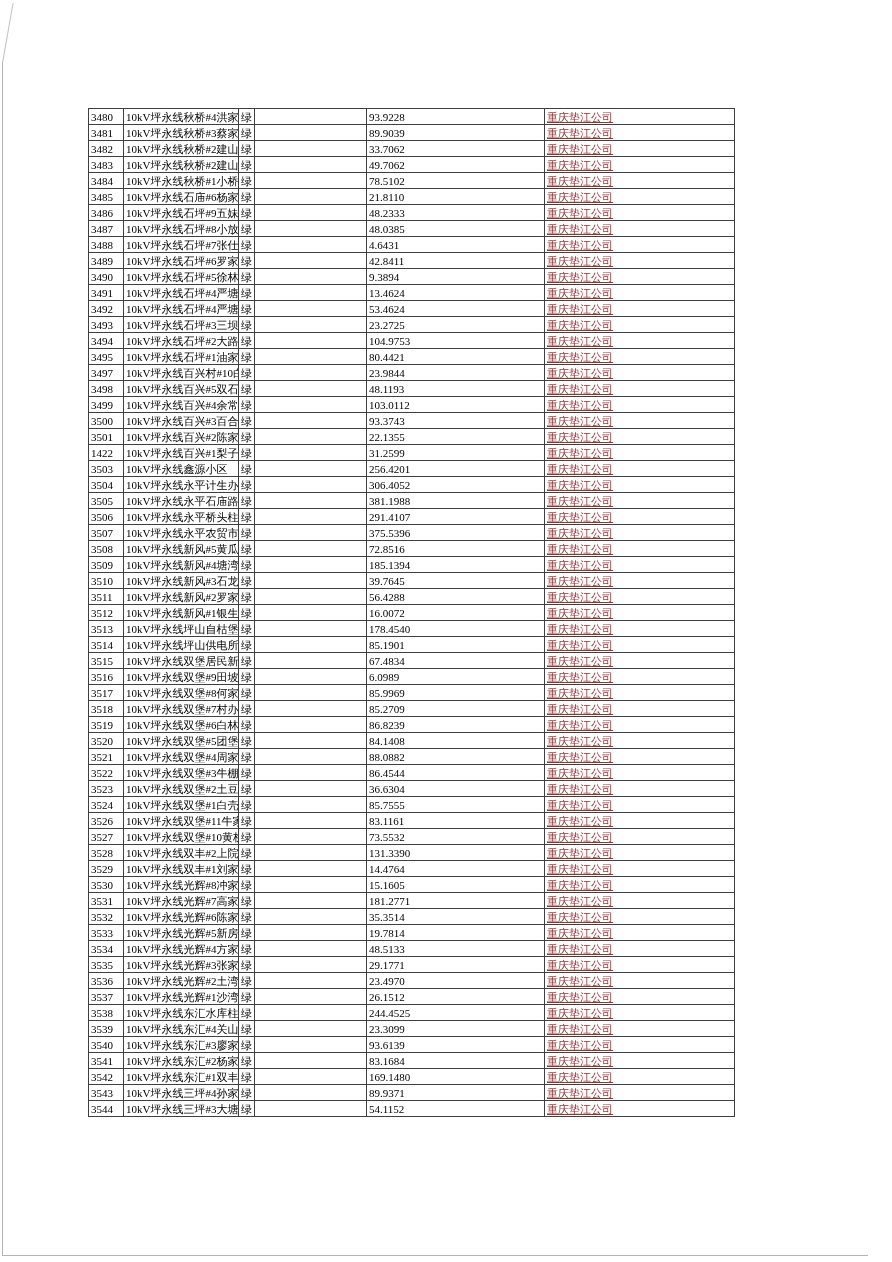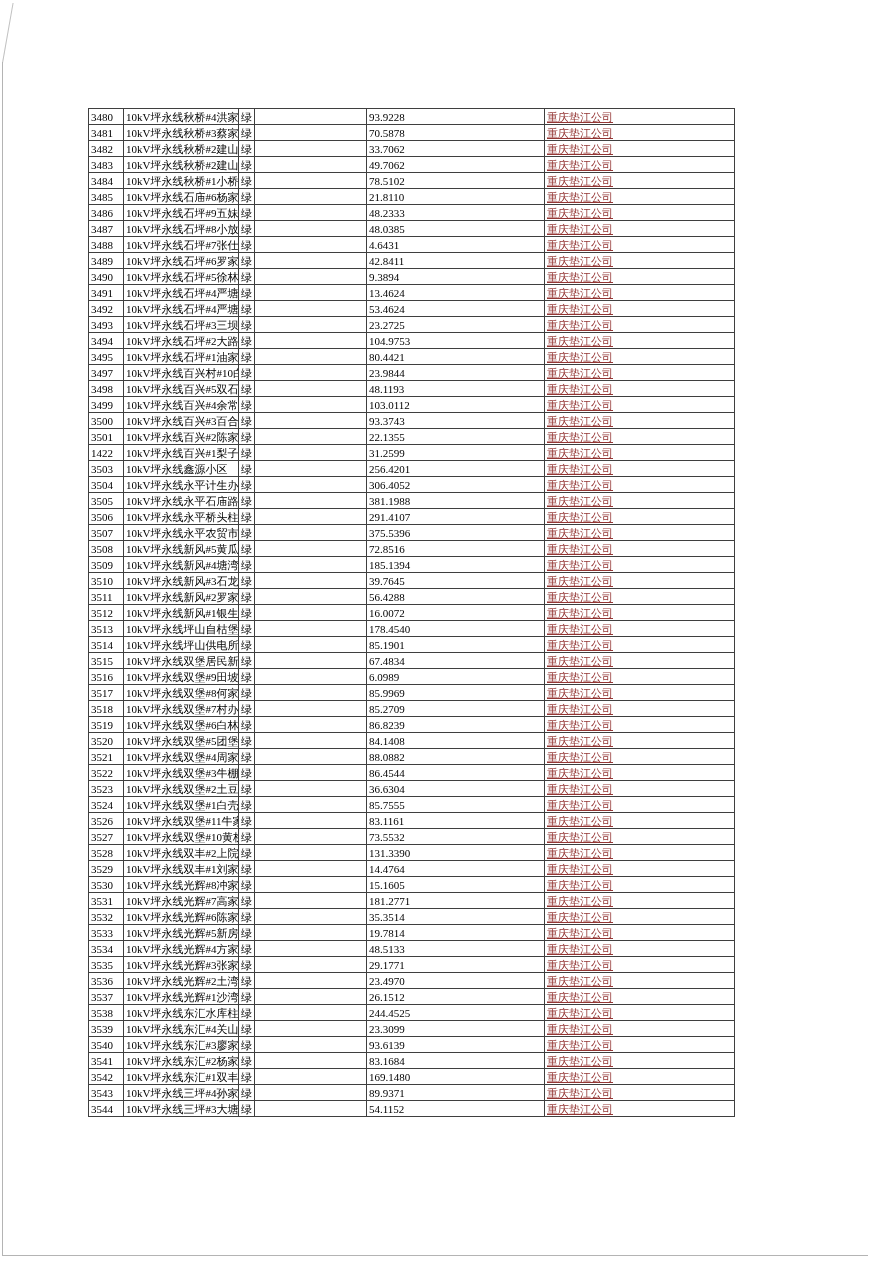--- a/index.html
+++ b/index.html
@@ -78,21 +78,21 @@
         <td class="c-status">绿</td>
         <td class="c-gap"></td>
         <td class="c-value">93.9228</td>
         <td class="c-company"><span class="company-link">重庆垫江公司</span></td>
       </tr>
       <tr>
         <td class="c-id">3481</td>
         <td class="c-name">10kV坪永线秋桥#3蔡家林</td>
         <td class="c-status">绿</td>
         <td class="c-gap"></td>
-        <td class="c-value">70.5878</td>
+        <td class="c-value">89.9039</td>
         <td class="c-company"><span class="company-link">重庆垫江公司</span></td>
       </tr>
       <tr>
         <td class="c-id">3482</td>
         <td class="c-name">10kV坪永线秋桥#2建山坡</td>
         <td class="c-status">绿</td>
         <td class="c-gap"></td>
         <td class="c-value">33.7062</td>
         <td class="c-company"><span class="company-link">重庆垫江公司</span></td>
       </tr>

